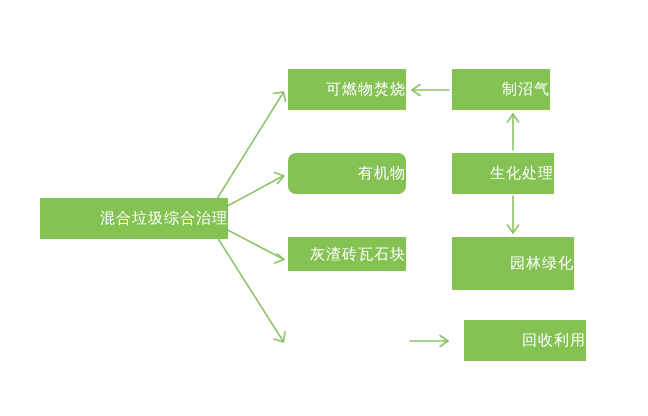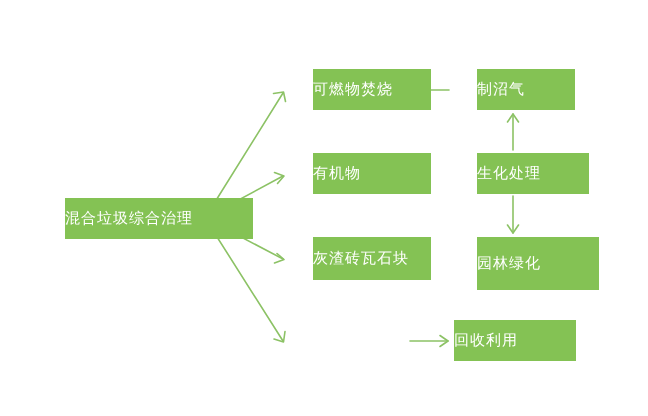--- a/index.html
+++ b/index.html
@@ -26,43 +26,42 @@
     left: 0; top: 0;
     width: 648px;
     height: 416px;
     pointer-events: none;
   }
   .node {
     position: absolute;
     box-sizing: border-box;
     display: flex;
     align-items: center;
-    justify-content: flex-start;
+    justify-content: flex-end;
     color: #ffffff;
     font-size: 15px;
     letter-spacing: 1px;
     line-height: 1;
     white-space: nowrap;
     background: #84c254;
-    margin-left: 25px;
   }
   .node-label {
     display: block;
     color: #ffffff;
   }
   
   #node-source      { left: 40px;  top: 198px; width: 188px; height: 41px; }
   #node-burn        { left: 288px; top: 69px;  width: 118px; height: 41px; }
-  #node-organic     { left: 288px; top: 153px; width: 118px; height: 41px; }
-  #node-ash         { left: 288px; top: 237px; width: 118px; height: 43px; }
+  #node-organic     { left: 288px; top: 153px; width: 118px; height: 41px; border-radius: 8px; }
+  #node-ash         { left: 288px; top: 237px; width: 118px; height: 34px; }
   #node-metal       { left: 288px; top: 320px; width: 118px; height: 41px; }
   #node-biogas      { left: 452px; top: 69px;  width: 98px; height: 41px; }
-  #node-biochem     { left: 452px; top: 153px; width: 112px; height: 41px; }
+  #node-biochem     { left: 452px; top: 153px; width: 102px; height: 41px; }
   #node-landscape   { left: 452px; top: 237px; width: 122px; height: 53px; }
-  #node-recycle     { left: 429px; top: 320px; width: 122px; height: 41px; }
+  #node-recycle     { left: 464px; top: 320px; width: 122px; height: 41px; }
 </style>
 </head>
 <body>
 
 <div id="diagram-root">
 
   <svg id="edge-layer" width="648" height="416" viewBox="0 0 648 416" xmlns="http://www.w3.org/2000/svg">
     <g fill="none" stroke="#8cc265" stroke-width="1.6" stroke-linecap="round" stroke-linejoin="round">
 
       <g>

